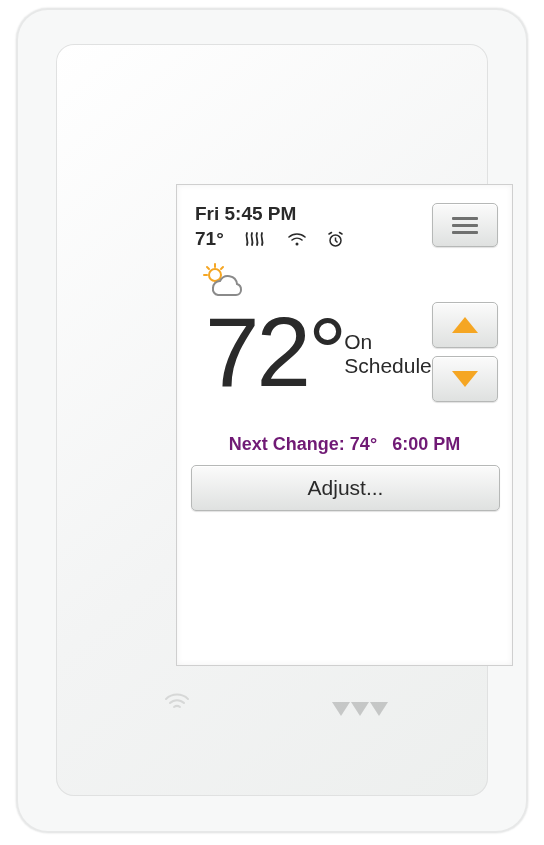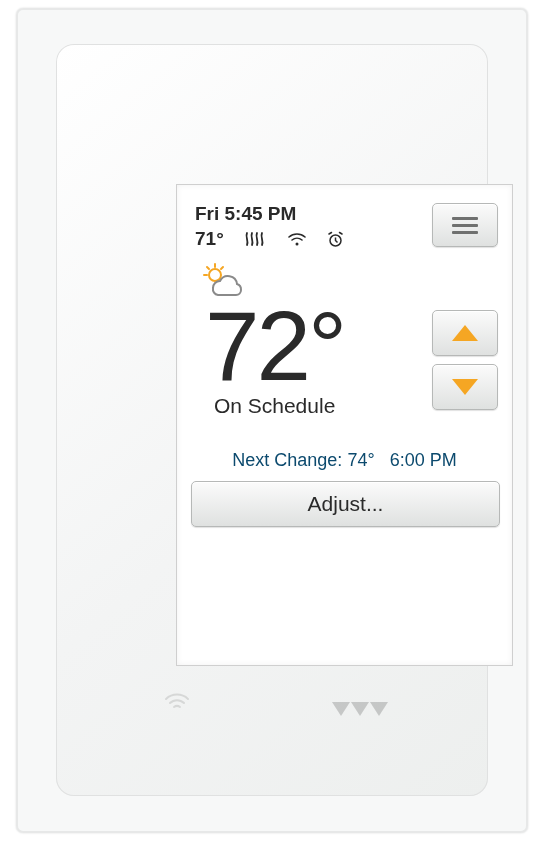--- a/index.html
+++ b/index.html
@@ -1,37 +1,37 @@
 <!DOCTYPE html>
 <html><head>
 <meta charset="utf-8">
 <style>
   html,body{margin:0;padding:0;width:544px;height:845px;font-family:Arial,Helvetica,sans-serif;background:#fff;overflow:hidden}
-  .device{position:absolute;left:16px;top:8px;width:512px;height:825px;border-radius:7px;background:#f7f8f8;box-shadow:inset 0 0 0 2px #e7e8e8,0 0 2px #d7d8d8}
+  .device{position:absolute;left:16px;top:8px;width:512px;height:825px;border-radius:32px;background:#f7f8f8;box-shadow:inset 0 0 0 2px #e7e8e8,0 0 2px #d7d8d8}
   .face{position:absolute;left:40px;top:36px;width:432px;height:752px;border-radius:18px;background:linear-gradient(140deg,#fff 0%,#f3f4f4 55%,#edefee 100%);box-shadow:inset 0 0 0 1px #e0e1e1}
   .screen{position:absolute;left:120px;top:140px;width:335px;height:480px;background:#fff;border:1px solid #cfcfcf;box-shadow:inset 0 0 6px rgba(0,0,0,.06)}
   .top{display:flex;justify-content:space-between;align-items:flex-start;padding:18px 14px 8px 18px}
   .statusblock{color:#2a2a2a}
   .dt{font-size:19px;font-weight:600}
   .substat{font-size:19px;font-weight:600;display:flex;align-items:center;gap:21px;margin-top:3px}
   .ic svg{display:block}
   .btn{background:linear-gradient(#fbfbfb,#dfe1e0);border:1px solid #b6b8b7;border-radius:5px;box-shadow:inset 0 1px 0 #fff,0 1px 1px rgba(0,0,0,.12);display:flex;align-items:center;justify-content:center}
   .menu-btn{width:64px;height:42px}
   .hamb{display:flex;flex-direction:column;gap:4px}
   .hamb span{width:26px;height:3px;background:#6f706f;border-radius:1px}
   .weather{padding:4px 0 0 22px}
   .center{display:flex;align-items:center;justify-content:space-between;padding:0 14px 0 28px}
-  .temp-wrap{display:flex;flex-direction:column;align-items:center}
+  .temp-wrap{display:flex;flex-direction:row;align-items:center}
   .temp{font-size:98px;font-weight:400;color:#2a2a2a;line-height:.9;letter-spacing:-3px}
   .sched{font-size:21px;color:#2a2a2a;margin-top:4px}
   .arrows{display:flex;flex-direction:column;gap:8px}
   .arrow-btn{width:64px;height:44px}
   .tri-up{width:0;height:0;border-left:13px solid transparent;border-right:13px solid transparent;border-bottom:16px solid #f5a623}
   .tri-dn{width:0;height:0;border-left:13px solid transparent;border-right:13px solid transparent;border-top:16px solid #f5a623}
-  .next{font-size:18px;color:#0c4a6e;text-align:center;margin-top:32px;font-weight:400}
+  .next{font-size:18px;color:#701a75;text-align:center;margin-top:32px;font-weight:700}
   .adjust{margin:10px 14px 12px 14px}
   .adjust .btn{width:100%;height:44px;font-size:21px;color:#2a2a2a}
   
   .wifi-bez{position:absolute;left:108px;bottom:80px;opacity:.3}
   .logo-bez{position:absolute;right:100px;bottom:80px;opacity:.35;display:flex;gap:1px}
   .logo-bez span{width:0;height:0;border-left:9px solid transparent;border-right:9px solid transparent;border-top:14px solid #7a7b7a}
 </style>
 </head>
 <body>
 

